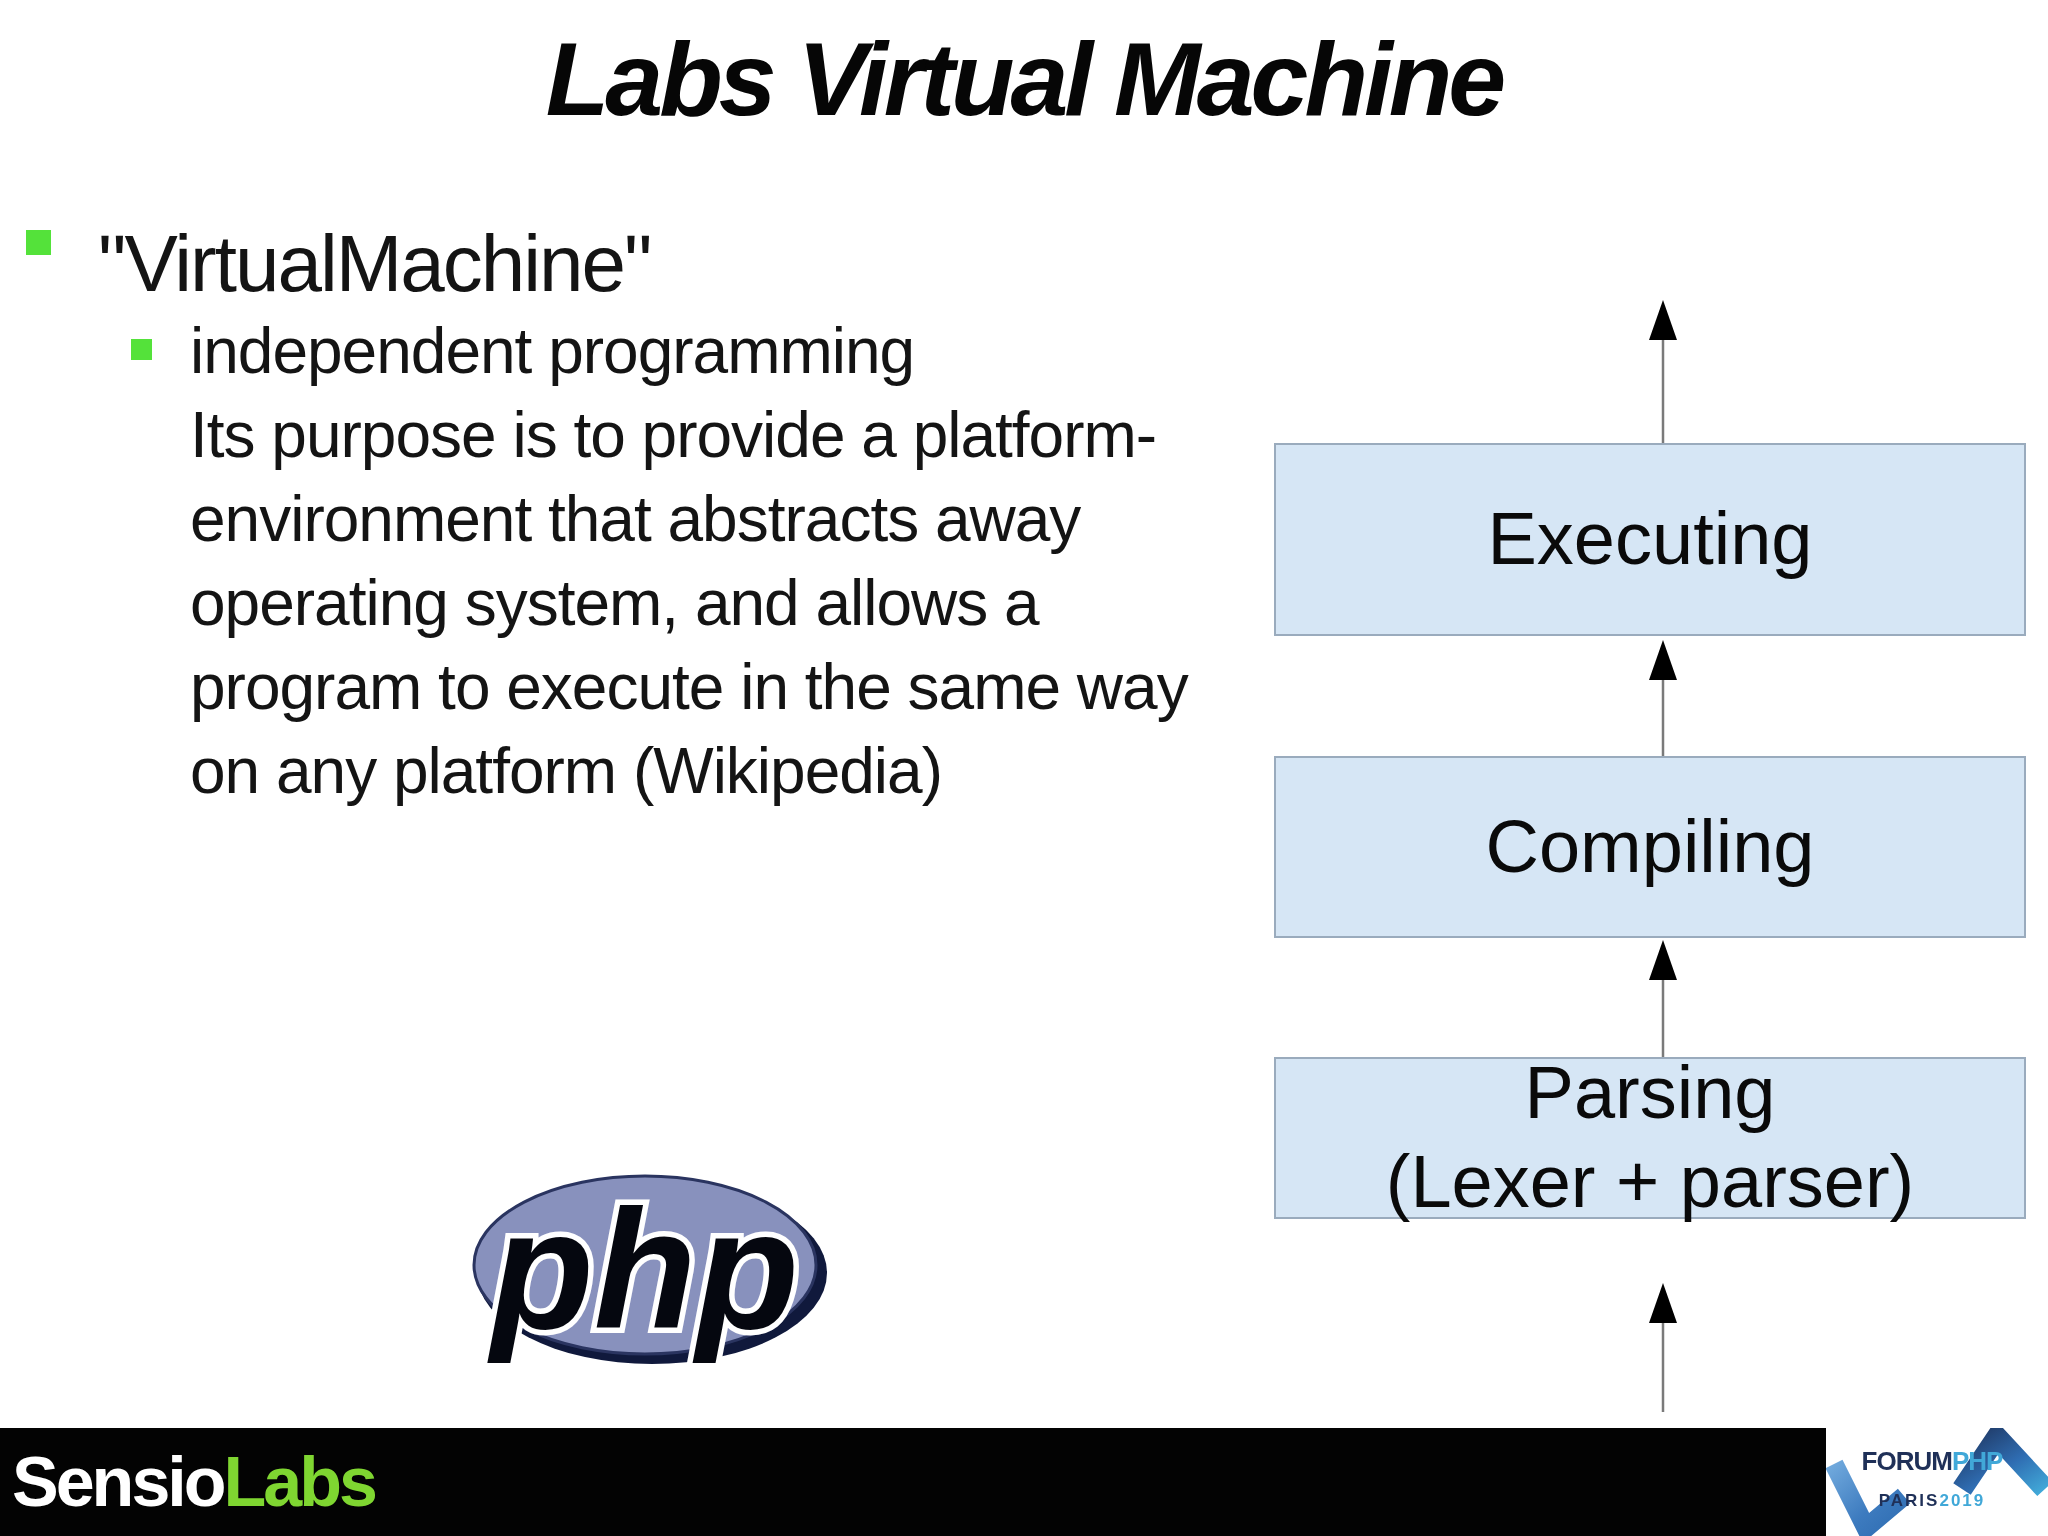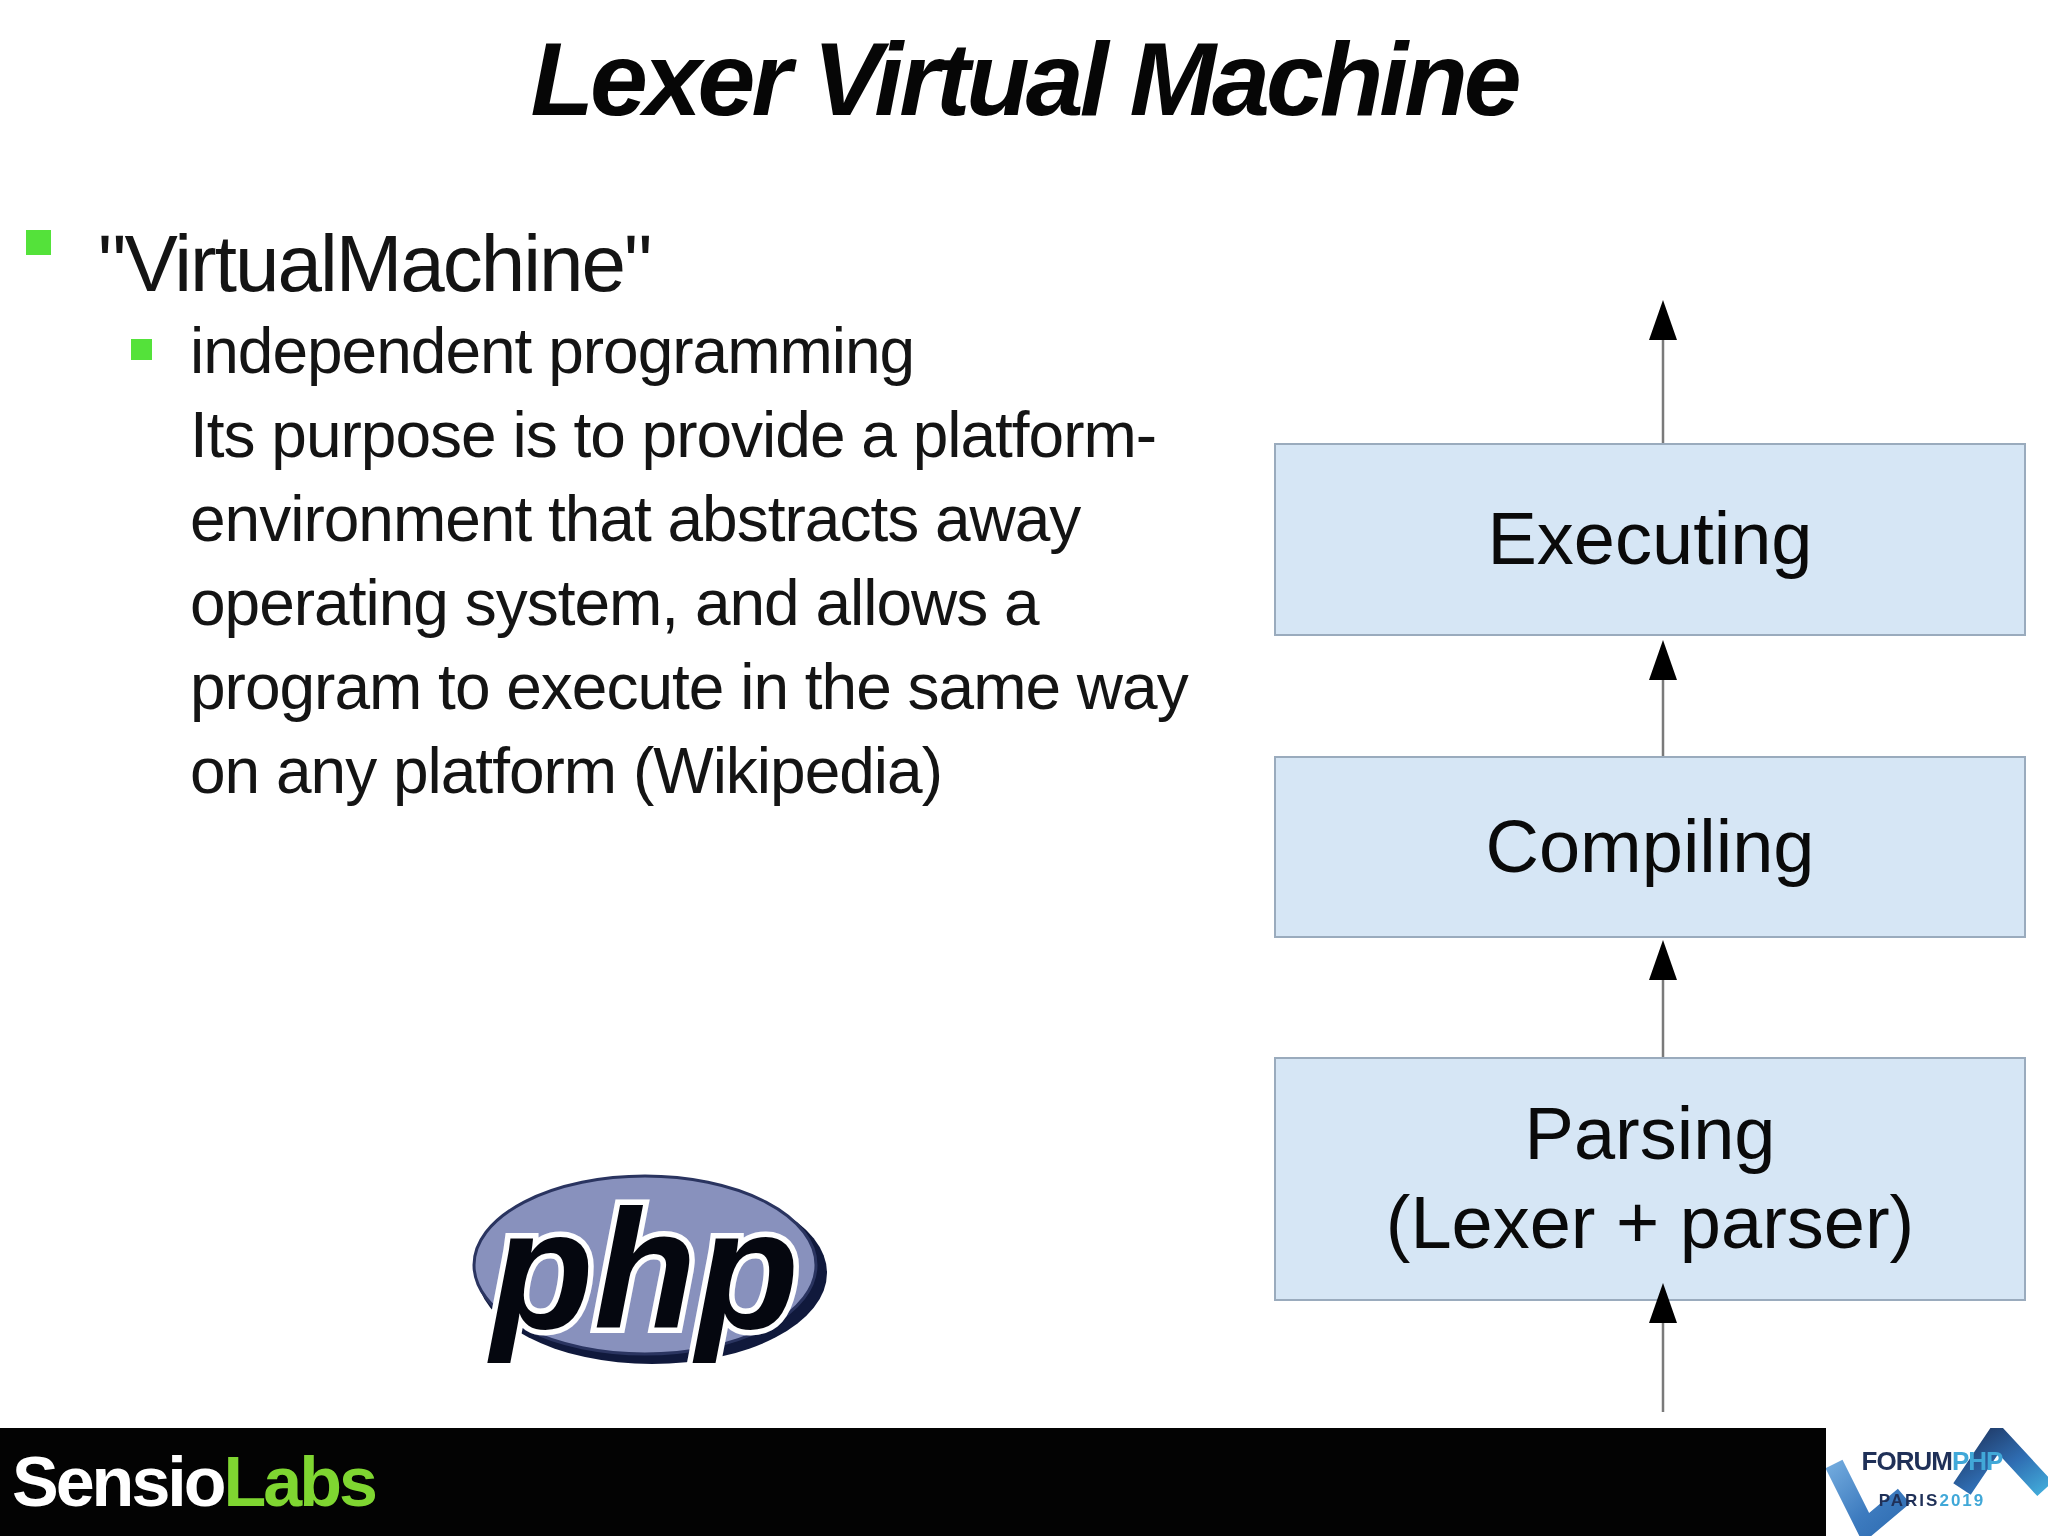--- a/index.html
+++ b/index.html
@@ -48,21 +48,21 @@
     position:absolute; left:1274px; width:752px;
     background:var(--box_fill,#d6e6f5);
     border:2px solid var(--box_border,#9aabbd);
     display:flex; flex-direction:column;
     align-items:center; justify-content:center;
     font-size:74px; color:#0a0a0a;
     text-align:center; line-height:1.2;
   }
   .stage-box.executing { top:443px; height:193px; }
   .stage-box.compiling { top:756px; height:182px; }
-  .stage-box.parsing   { top:1057px; height:244px; }
+  .stage-box.parsing   { top:1057px; height:162px; }
 
   .arrows-layer { position:absolute; left:0; top:0; width:2048px; height:1536px; pointer-events:none; }
 
   
   .php-logo { position:absolute; left:455px; top:1166px; width:385px; height:205px; }
 
   
   .footer-bar {
     position:absolute; left:0; top:1428px; width:2048px; height:108px;
     background:#030303;
@@ -94,21 +94,21 @@
     letter-spacing:2px; white-space:nowrap;
   }
   .forum-text-line2 .paris { color:var(--forum_navy,#1f3058); }
   .forum-text-line2 .year  { color:var(--forum_blue,#41a8d8); }
 </style>
 </head>
 <body>
 
 <div class="slide">
 
-  <div class="page-title">Lexer Virtual Machine</div>
+  <div class="page-title">Labs Virtual Machine</div>
 
   <span class="bullet-square l1"></span>
   <div class="content-heading">"VirtualMachine"</div>
 
   <span class="bullet-square l2"></span>
   <div class="content-body">
     <div class="line">independent programming</div>
     <div class="line">Its purpose is to provide a platform-</div>
     <div class="line">environment that abstracts away</div>
     <div class="line">operating system, and allows a</div>

